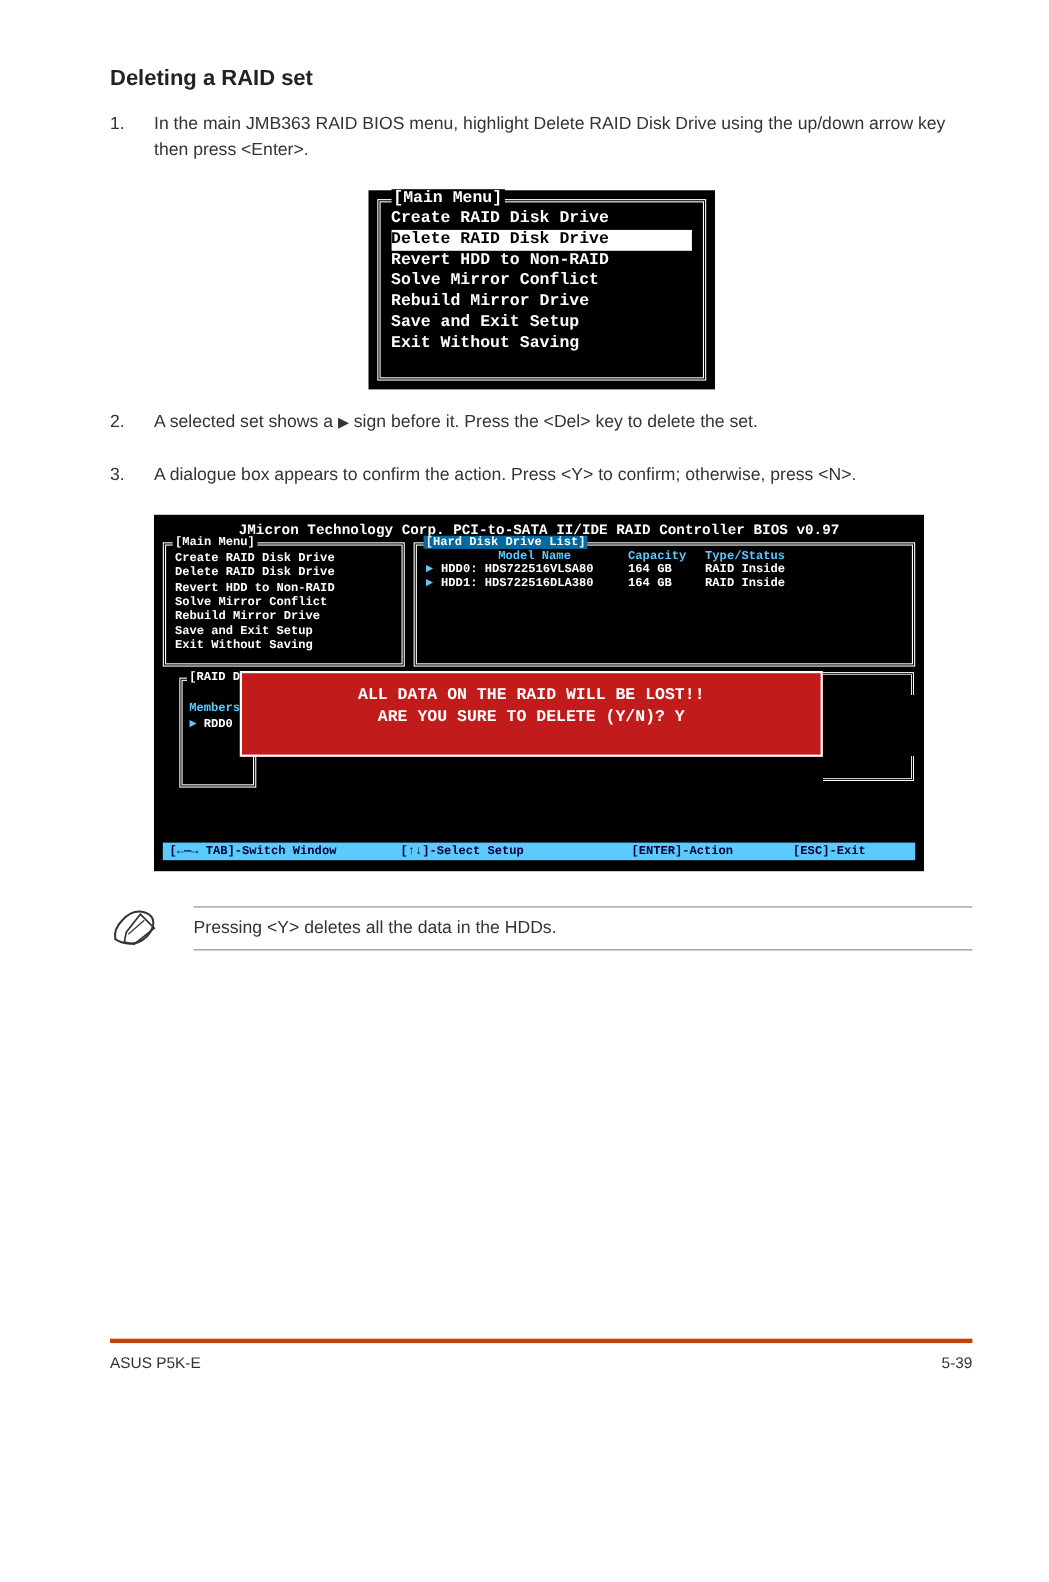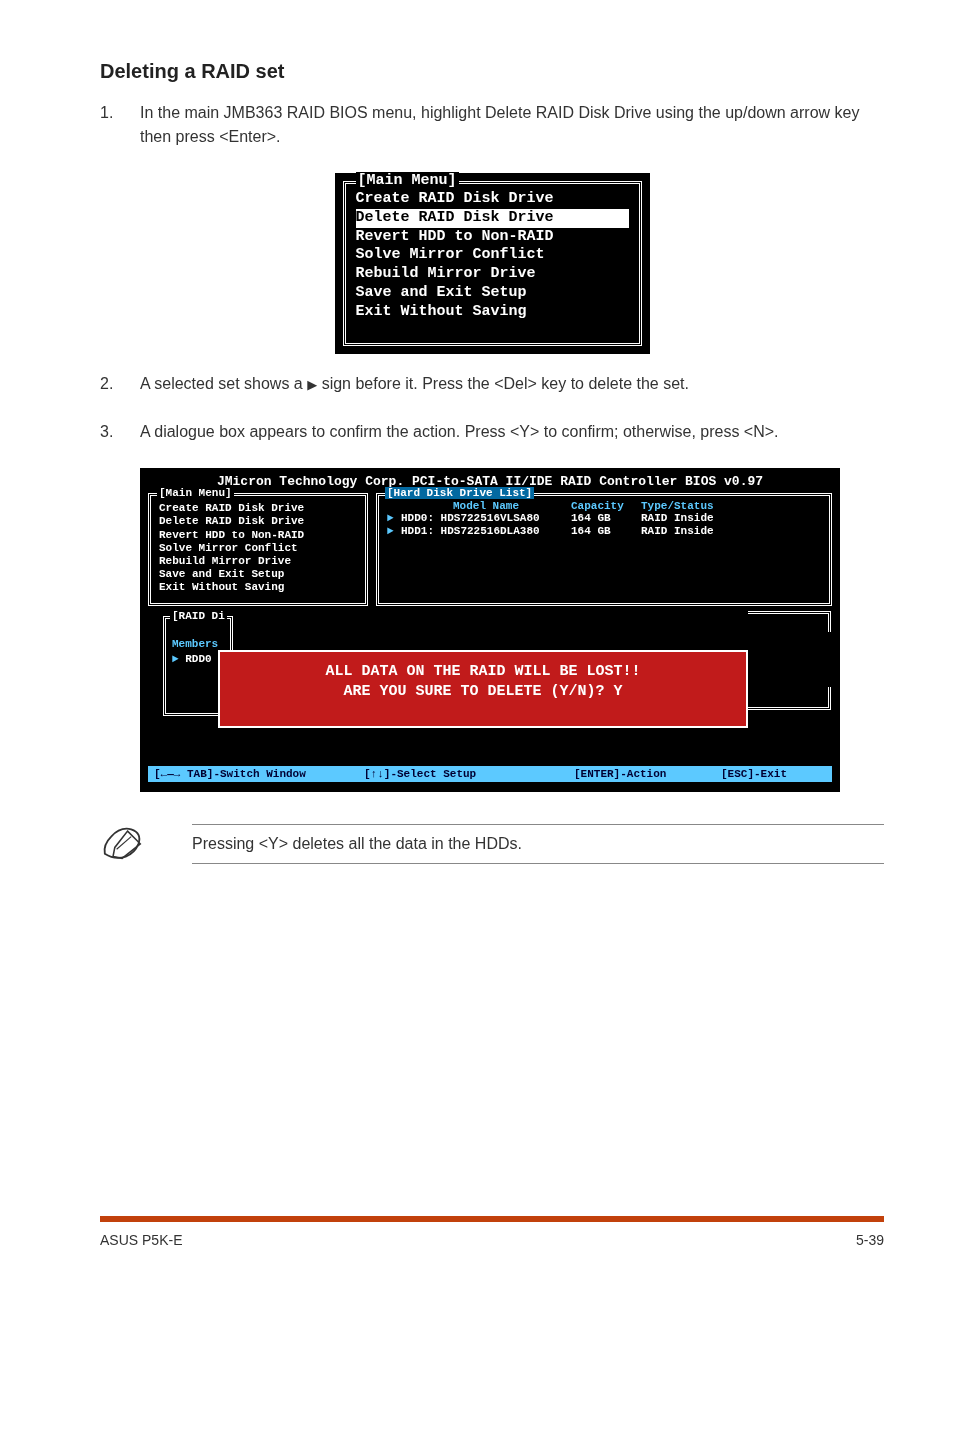--- a/index.html
+++ b/index.html
@@ -192,21 +192,20 @@
     background: #c11b1b;
     border: 2px solid #fff;
     padding: 10px 8px 24px 8px;
     box-sizing: border-box;
     color: #fff;
     text-align: center;
     font-family: "Courier New", monospace;
     font-weight: bold;
     font-size: 15px;
     line-height: 1.35;
-    margin-top: 40px;
   }
   .overlay-thin {
     position: absolute;
     left: 600px;
     top: -5px;
     width: 80px;
     height: 18px;
     border-top: 3px double #fff;
     border-right: 3px double #fff;
   }
@@ -230,37 +229,37 @@
     margin-top: 10px;
   }
   .bios-footer span {
     flex:1;
   }
   .bios-footer span.act { flex:0.7; }
   .bios-footer span.esc { flex:0.5; text-align:left; }
   .note-row {
     display: flex;
     align-items: center;
-    gap: 46px;
+    gap: 30px;
     margin-left: 0px;
     margin-top: 10px;
   }
   .note-icon svg { width: 46px; height: 40px; }
   .note-line {
     border-top: 1px solid #888;
     border-bottom: 1px solid #888;
     padding: 10px 0;
     flex: 1;
     font-size: 16px;
     color: #333;
   }
   .page-footer {
     display: flex;
     justify-content: space-between;
-    border-top: 6px solid #c2410c;
+    border-top: 4px solid #c2410c;
     padding-top: 10px;
     margin-top: 350px;
     font-size: 14px;
     color: #333;
   }
 </style>
 </head>
 <body>
 
 <div class="page">

